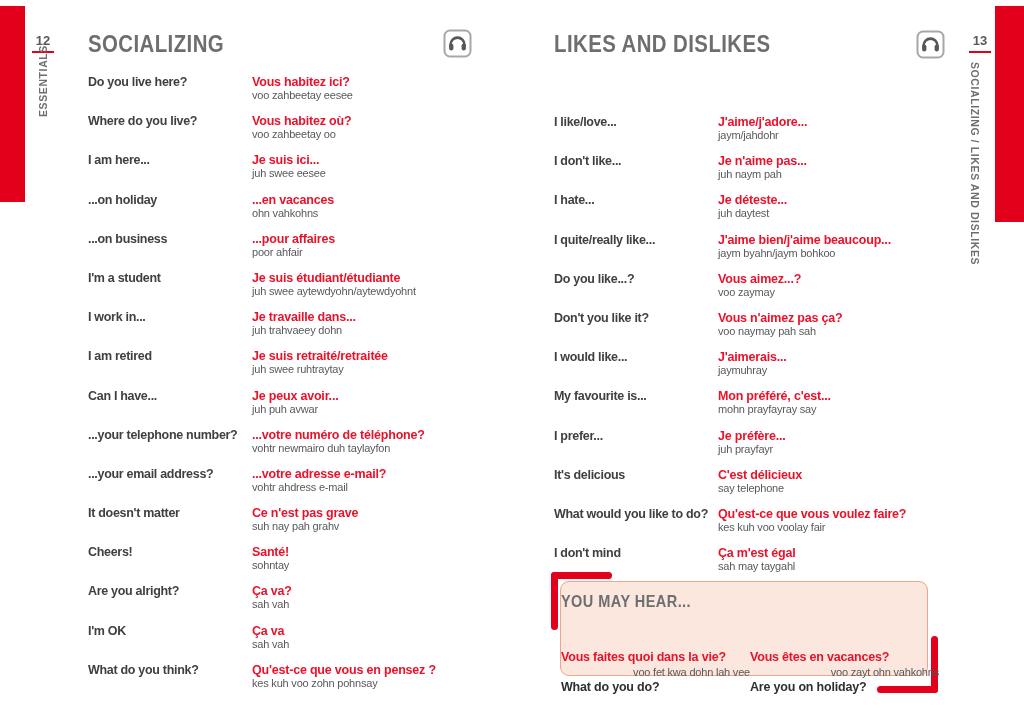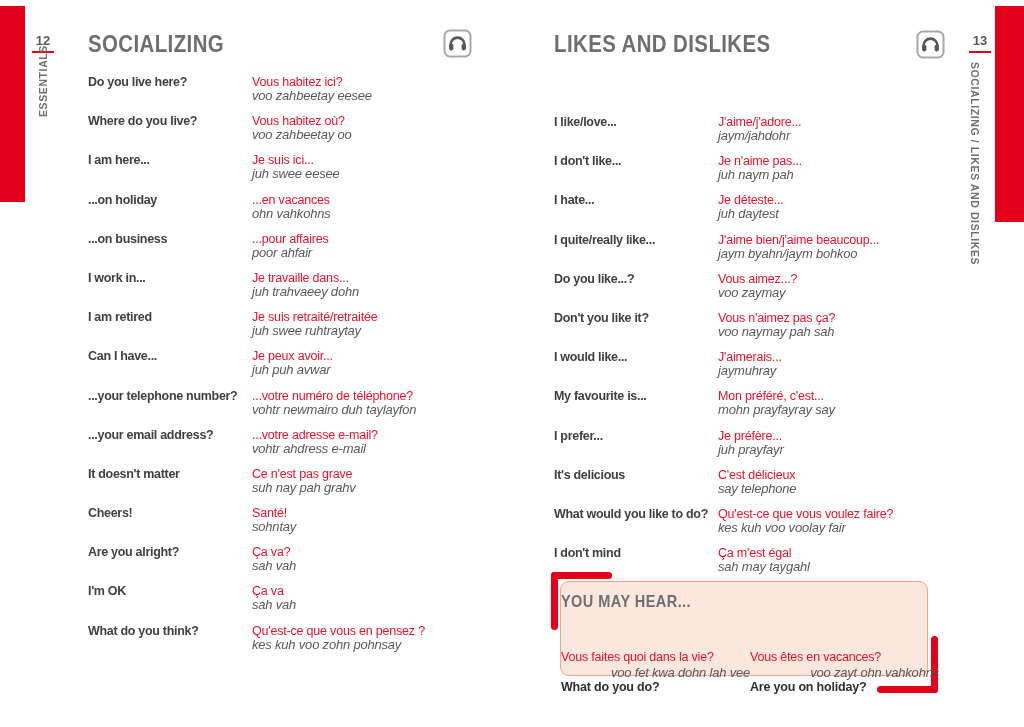--- a/index.html
+++ b/index.html
@@ -22,22 +22,22 @@
   .title{position:absolute;font-size:24px;font-weight:bold;color:#6d6e70;white-space:nowrap;
          transform:scaleX(.85);transform-origin:0 0;letter-spacing:0.5px;}
 
   
   .audio{position:absolute;width:29px;height:29px;}
 
   
   .rows{position:absolute;display:flex;flex-direction:column;}
   .row{display:flex;height:39.2px;align-items:flex-start;}
   .en{width:164px;flex:none;font-size:12.5px;font-weight:bold;color:#404042;letter-spacing:-0.3px;line-height:14px;}
-  .fr{font-size:12.5px;font-weight:normal;color:#e8132b;letter-spacing:-0.2px;line-height:14px;}
-  .ph{font-size:13px;font-style:italic;color:#58595b;letter-spacing:-0.2px;line-height:13px;}
+  .fr{font-size:12.5px;font-weight:bold;color:#e8132b;letter-spacing:-0.2px;line-height:14px;}
+  .ph{font-size:11px;color:#58595b;letter-spacing:-0.2px;line-height:13px;}
 
   
   .ymh{position:absolute;left:560px;top:581px;width:368px;height:95px;background:#fbe7dd;
        border:1.5px solid #f0a58c;border-radius:9px;box-sizing:border-box;padding:10px 8px 0 0;}
   .ymh-title{font-size:16.5px;font-weight:bold;color:#6d6e70;white-space:nowrap;
              transform:scaleX(.88);transform-origin:0 0;letter-spacing:0.5px;}
   .ymh-items{display:flex;margin-top:7px;}
   .ymh-item{width:189px;flex:none;}
   .ymh-item .fr{line-height:15px;margin-top:32px;}
   .ymh-item .ph{line-height:15px;text-align:right;}
@@ -112,20 +112,27 @@
       </div>
 
       <div class="row">
         <div class="en">...on business</div>
         <div>
           <div class="fr">...pour affaires</div>
           <div class="ph">poor ahfair</div>
         </div>
       </div>
 
+      <div class="row">
+        <div class="en">I'm a student</div>
+        <div>
+          <div class="fr">Je suis étudiant/étudiante</div>
+          <div class="ph">juh swee aytewdyohn/aytewdyohnt</div>
+        </div>
+      </div>
 
       <div class="row">
         <div class="en">I work in...</div>
         <div>
           <div class="fr">Je travaille dans...</div>
           <div class="ph">juh trahvaeey dohn</div>
         </div>
       </div>
 
       <div class="row">

